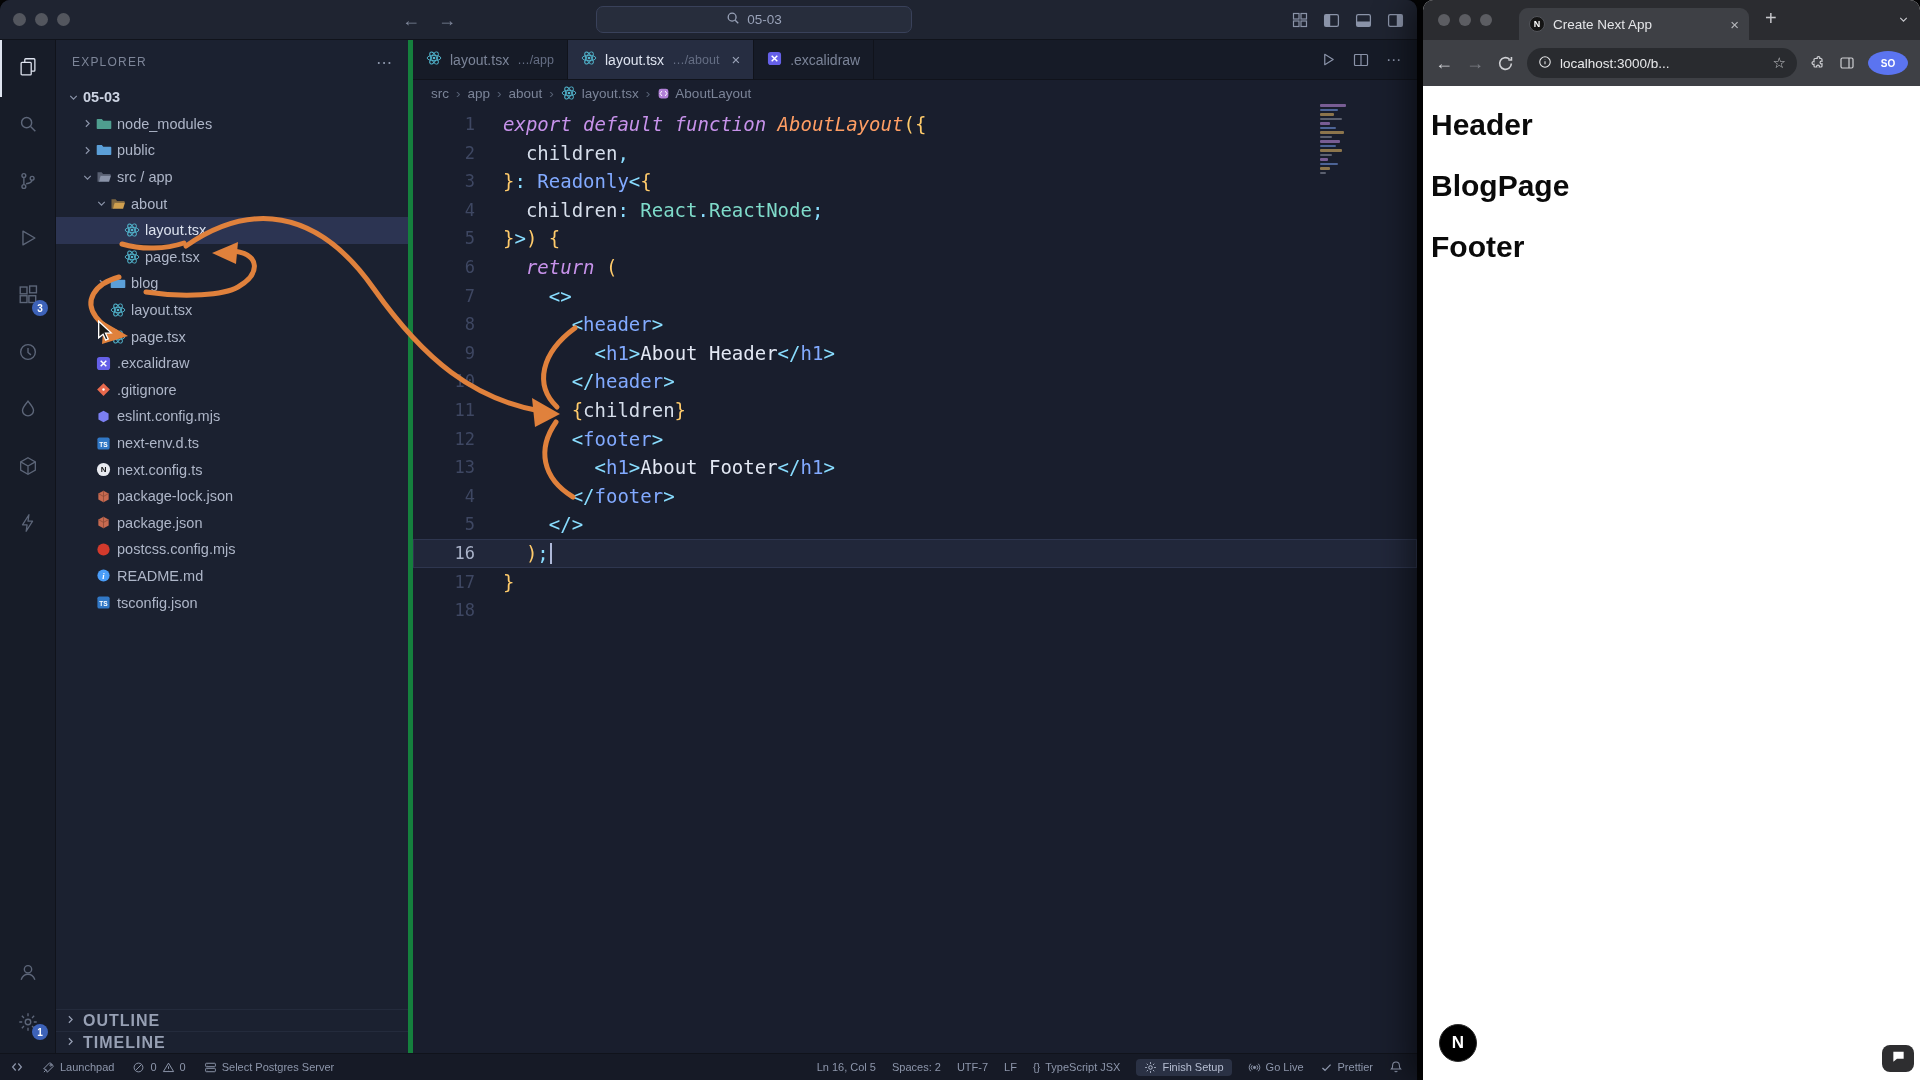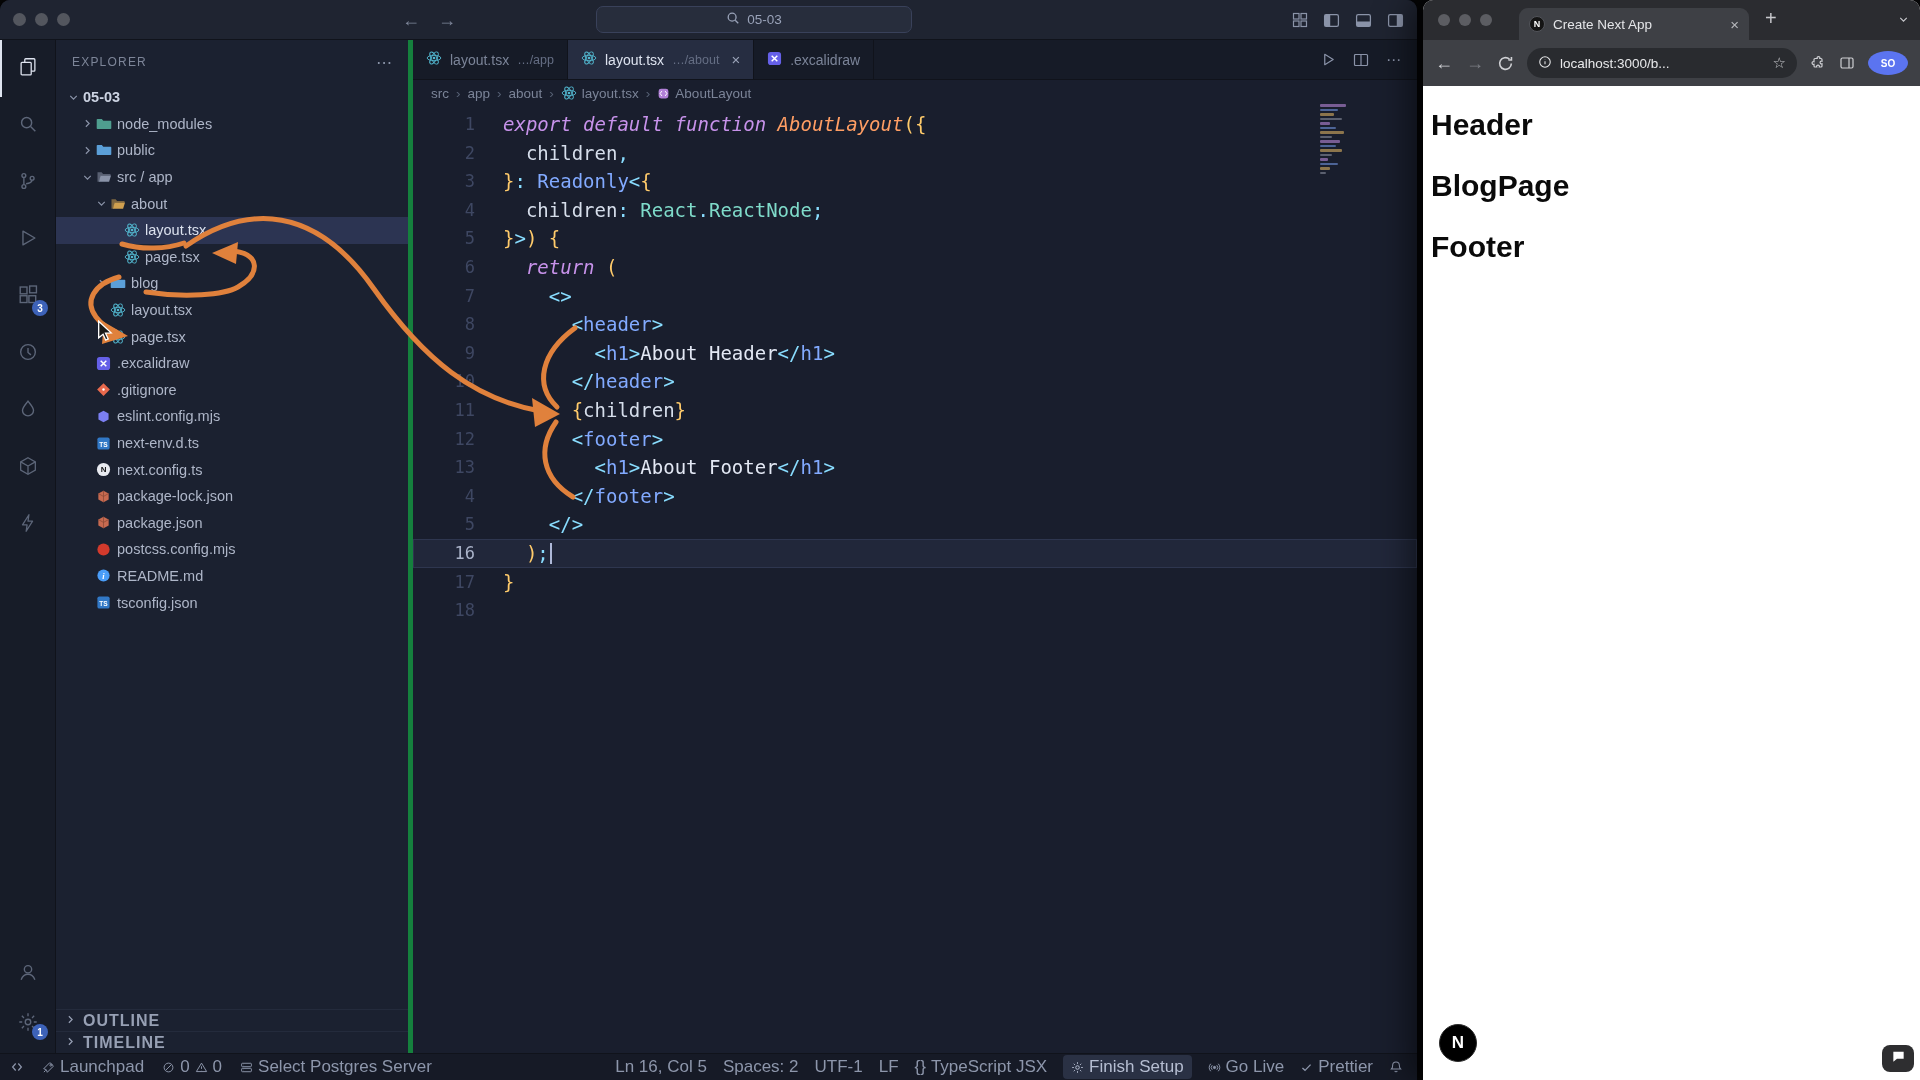--- a/index.html
+++ b/index.html
@@ -69,21 +69,21 @@
   .tk-t2{color:#7fdbca}
   .tk-p{color:#89ddff}
   .tk-y{color:#ffcb6b}
   .tk-tg{color:#82aaff}
   .tk-tx{color:#e3e8f4}
   .tk-d{color:#c0caf5}
   .minimap{position:absolute;right:51px;top:64px;width:46px;display:flex;flex-direction:column;gap:2px;cursor:pointer}
   .mm-bar{height:2.5px;border-radius:1px}
 
   .statusbar{height:27px;background:#161a26;border-top:1px solid #10131b;display:flex;align-items:center;
-    font-size:17px;color:#8d96ab;padding:0 14px 0 10px}
+    font-size:11px;color:#8d96ab;padding:0 14px 0 10px}
   .st-left{display:flex;align-items:center;gap:18px}
   .st-right{margin-left:auto;display:flex;align-items:center;gap:16px}
   .st-item{display:flex;align-items:center;gap:5px;cursor:pointer;white-space:nowrap}
   .st-item.hl{background:#2a3144;border-radius:4px;padding:2px 8px;color:#b6bed2}
   .st-item svg{display:block}
 
   
   .browser{position:absolute;left:1423px;top:0;width:497px;height:1080px;background:#fff;border-radius:10px 10px 0 0;
     overflow:hidden;z-index:20;box-shadow:-12px 0 34px rgba(0,0,0,.55)}
   .b-frame{height:40px;background:#2b2c30;position:relative}
@@ -729,21 +729,21 @@
           </div>
         </div>
       <div class="st-right" id="st-right">
           <div class="st-item">
             <span>Ln 16, Col 5</span>
           </div>
           <div class="st-item">
             <span>Spaces: 2</span>
           </div>
           <div class="st-item">
-            <span>UTF-1</span>
+            <span>UTF-7</span>
           </div>
           <div class="st-item">
             <span>LF</span>
           </div>
           <div class="st-item">
             <span>{}</span>
             <span>TypeScript JSX</span>
           </div>
           <div class="st-item hl">
             <span>

